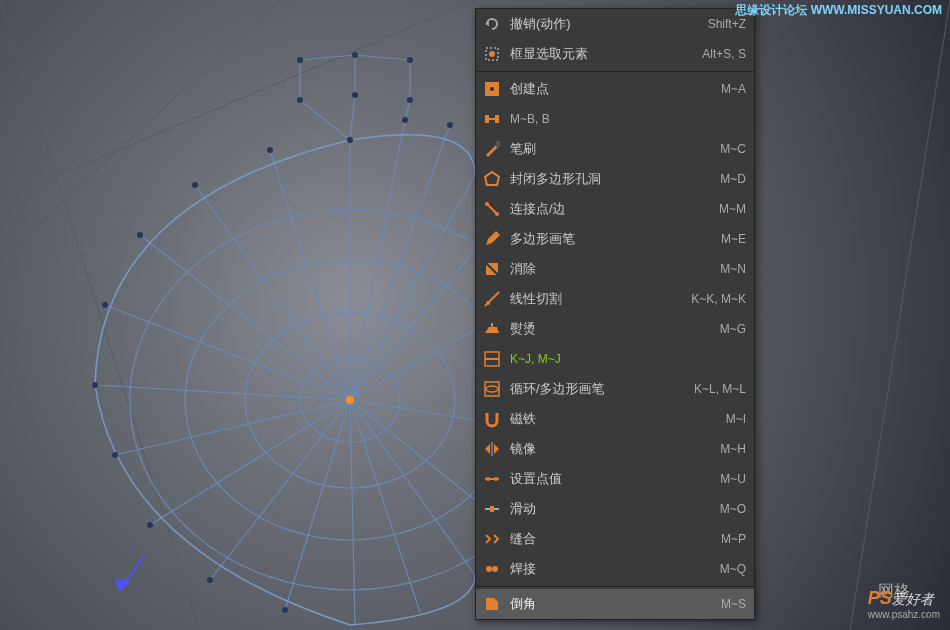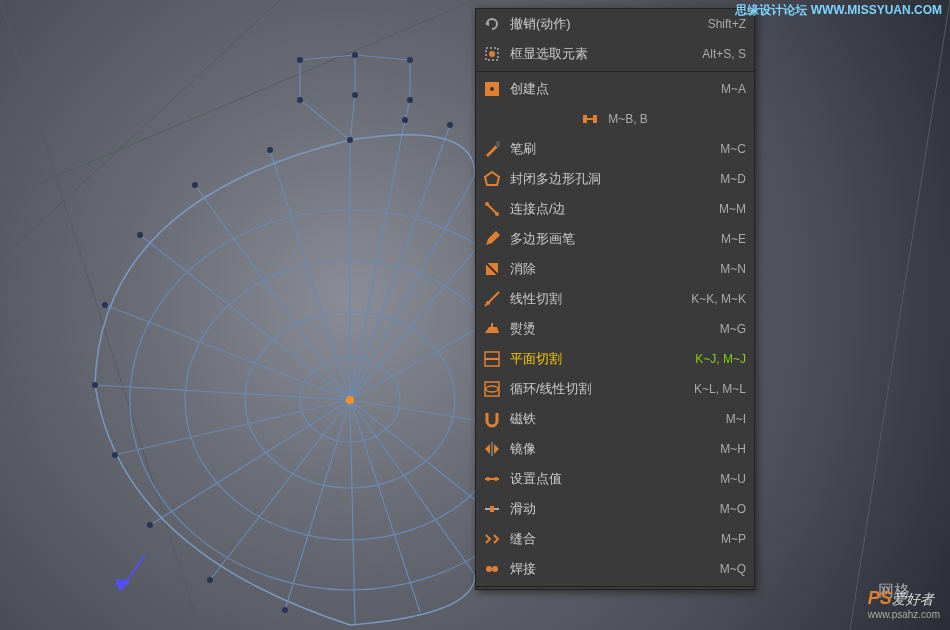--- a/index.html
+++ b/index.html
@@ -24,21 +24,20 @@
       width: 280px;
       background: #3a3a3a;
       border: 1px solid #222;
       box-shadow: 2px 2px 8px rgba(0,0,0,0.5);
     }
     .menu-item {
       display: flex; align-items: center;
       height: 30px; padding: 0 8px 0 4px;
       color: #ccc; font-size: 13px;
       cursor: pointer;
-      justify-content: center;
     }
     .menu-item.highlighted { color: #ffcc00; }
     .menu-item.selected { background: #5a5a5a; color: #eee; }
     .menu-icon {
       width: 24px; height: 24px;
       margin-right: 6px;
       display: flex; align-items: center; justify-content: center;
       flex-shrink: 0;
     }
     .menu-label { flex: 1; }
@@ -250,31 +249,30 @@
       <span class="menu-label">熨烫</span>
       <span class="menu-shortcut">M~G</span>
     </div>
     <div class="menu-item highlighted">
       <span class="menu-icon">
         <svg width="20" height="20" viewBox="0 0 20 20">
           <rect x="3" y="3" width="14" height="14" fill="none" stroke="#e08030" stroke-width="1.5"></rect>
           <line x1="3" y1="10" x2="17" y2="10" stroke="#e08030" stroke-width="2"></line>
         </svg>
       </span>
-      <span class="menu-label">平面切割</span>
       <span class="menu-shortcut">K~J, M~J</span>
     </div>
     <div class="menu-item">
       <span class="menu-icon">
         <svg width="20" height="20" viewBox="0 0 20 20">
           <rect x="3" y="3" width="14" height="14" fill="none" stroke="#e08030" stroke-width="1.5"></rect>
           <ellipse cx="10" cy="10" rx="6" ry="3" fill="none" stroke="#e08030" stroke-width="1.5"></ellipse>
         </svg>
       </span>
-      <span class="menu-label">循环/线性切割</span>
+      <span class="menu-label">循环/多边形画笔</span>
       <span class="menu-shortcut">K~L, M~L</span>
     </div>
     <div class="menu-item">
       <span class="menu-icon">
         <svg width="20" height="20" viewBox="0 0 20 20">
           <path d="M5 4 L5 12 A5 5 0 0 0 15 12 L15 4" fill="none" stroke="#e08030" stroke-width="3"></path>
         </svg>
       </span>
       <span class="menu-label">磁铁</span>
       <span class="menu-shortcut">M~I</span>
@@ -324,20 +322,29 @@
       <span class="menu-icon">
         <svg width="20" height="20" viewBox="0 0 20 20">
           <circle cx="7" cy="10" r="3" fill="#e08030"></circle>
           <circle cx="13" cy="10" r="3" fill="#e08030"></circle>
         </svg>
       </span>
       <span class="menu-label">焊接</span>
       <span class="menu-shortcut">M~Q</span>
     </div>
     <div class="menu-divider"></div>
+    <div class="menu-item selected">
+      <span class="menu-icon">
+        <svg width="20" height="20" viewBox="0 0 20 20">
+          <path d="M4 4 L12 4 L16 8 L16 16 L4 16 Z" fill="#e08030"></path>
+        </svg>
+      </span>
+      <span class="menu-label">倒角</span>
+      <span class="menu-shortcut">M~S</span>
+    </div>
   </div>
 
 <div class="watermark-top">思缘设计论坛 WWW.MISSYUAN.COM</div>
 <div class="status-text">网格</div>
 <div class="watermark-bottom">
   <span class="ps">PS</span><span>爱好者</span>
   <div style="font-size:10px;font-style:normal;color:#aaa;">www.psahz.com</div>
 </div>
 
 </body></html>

